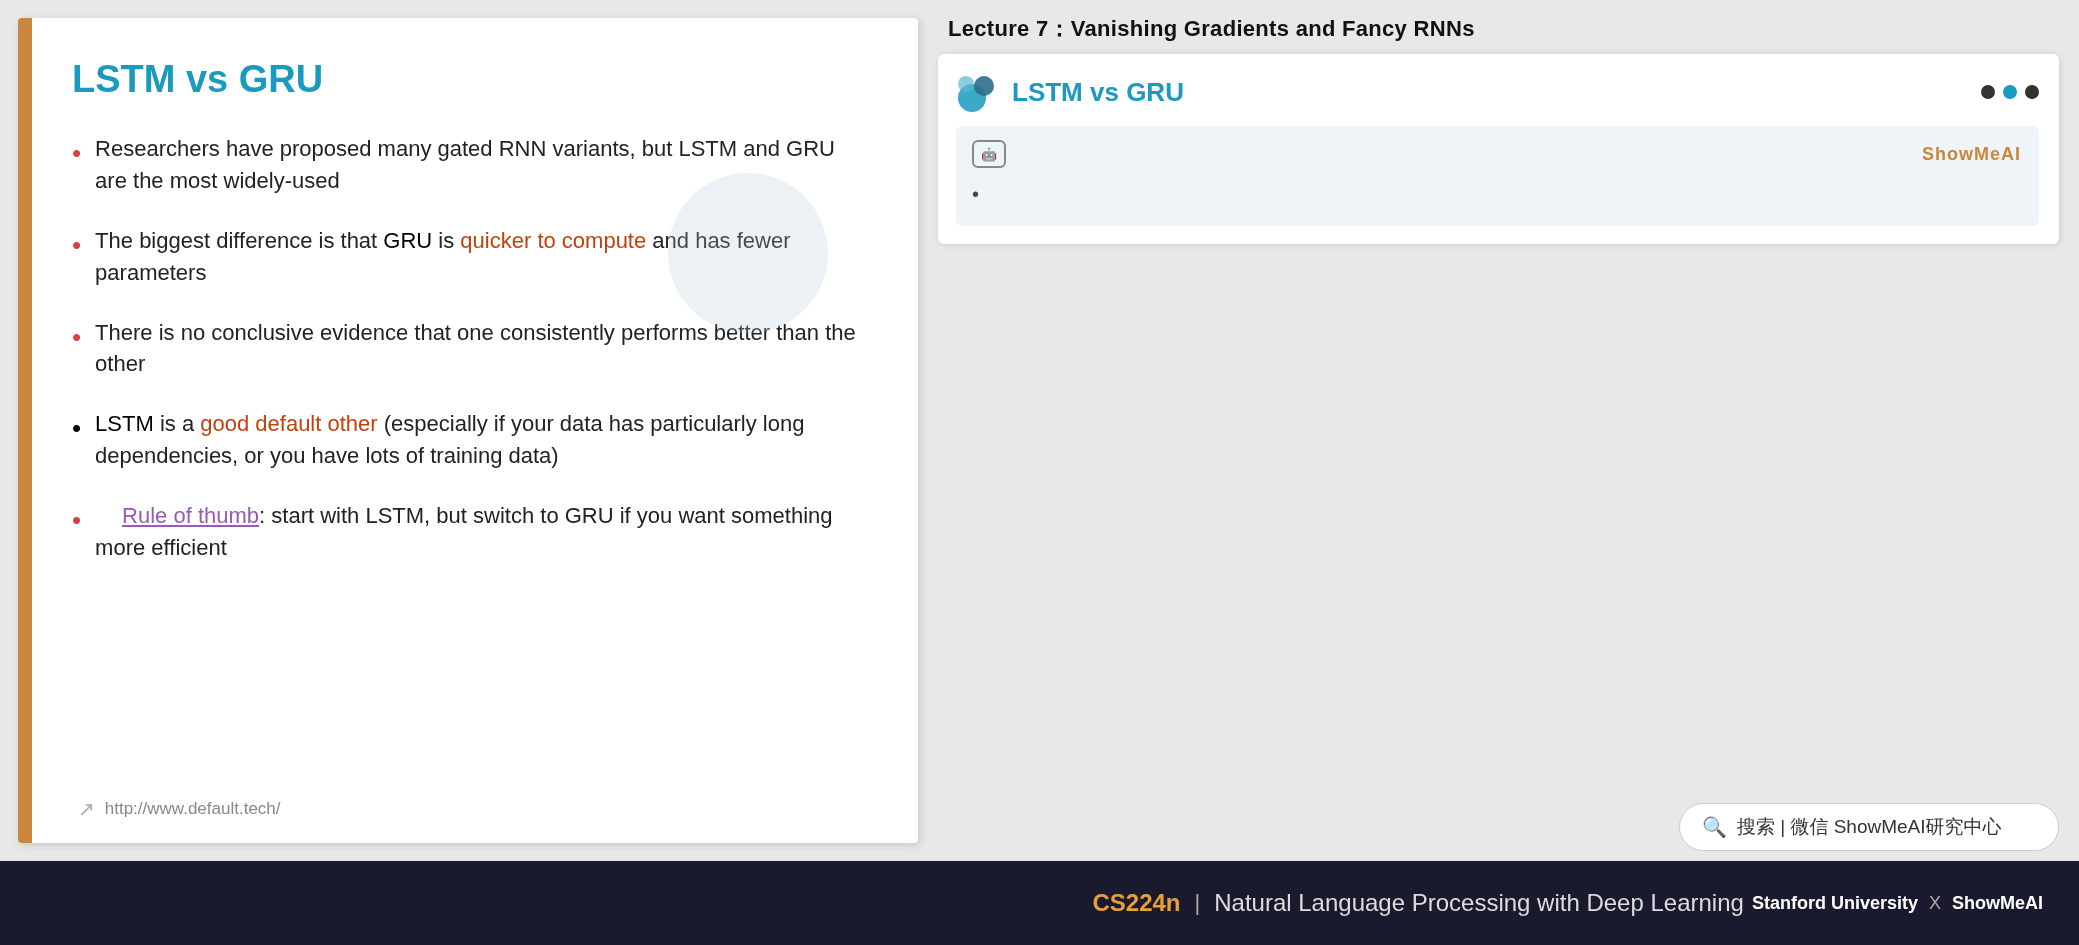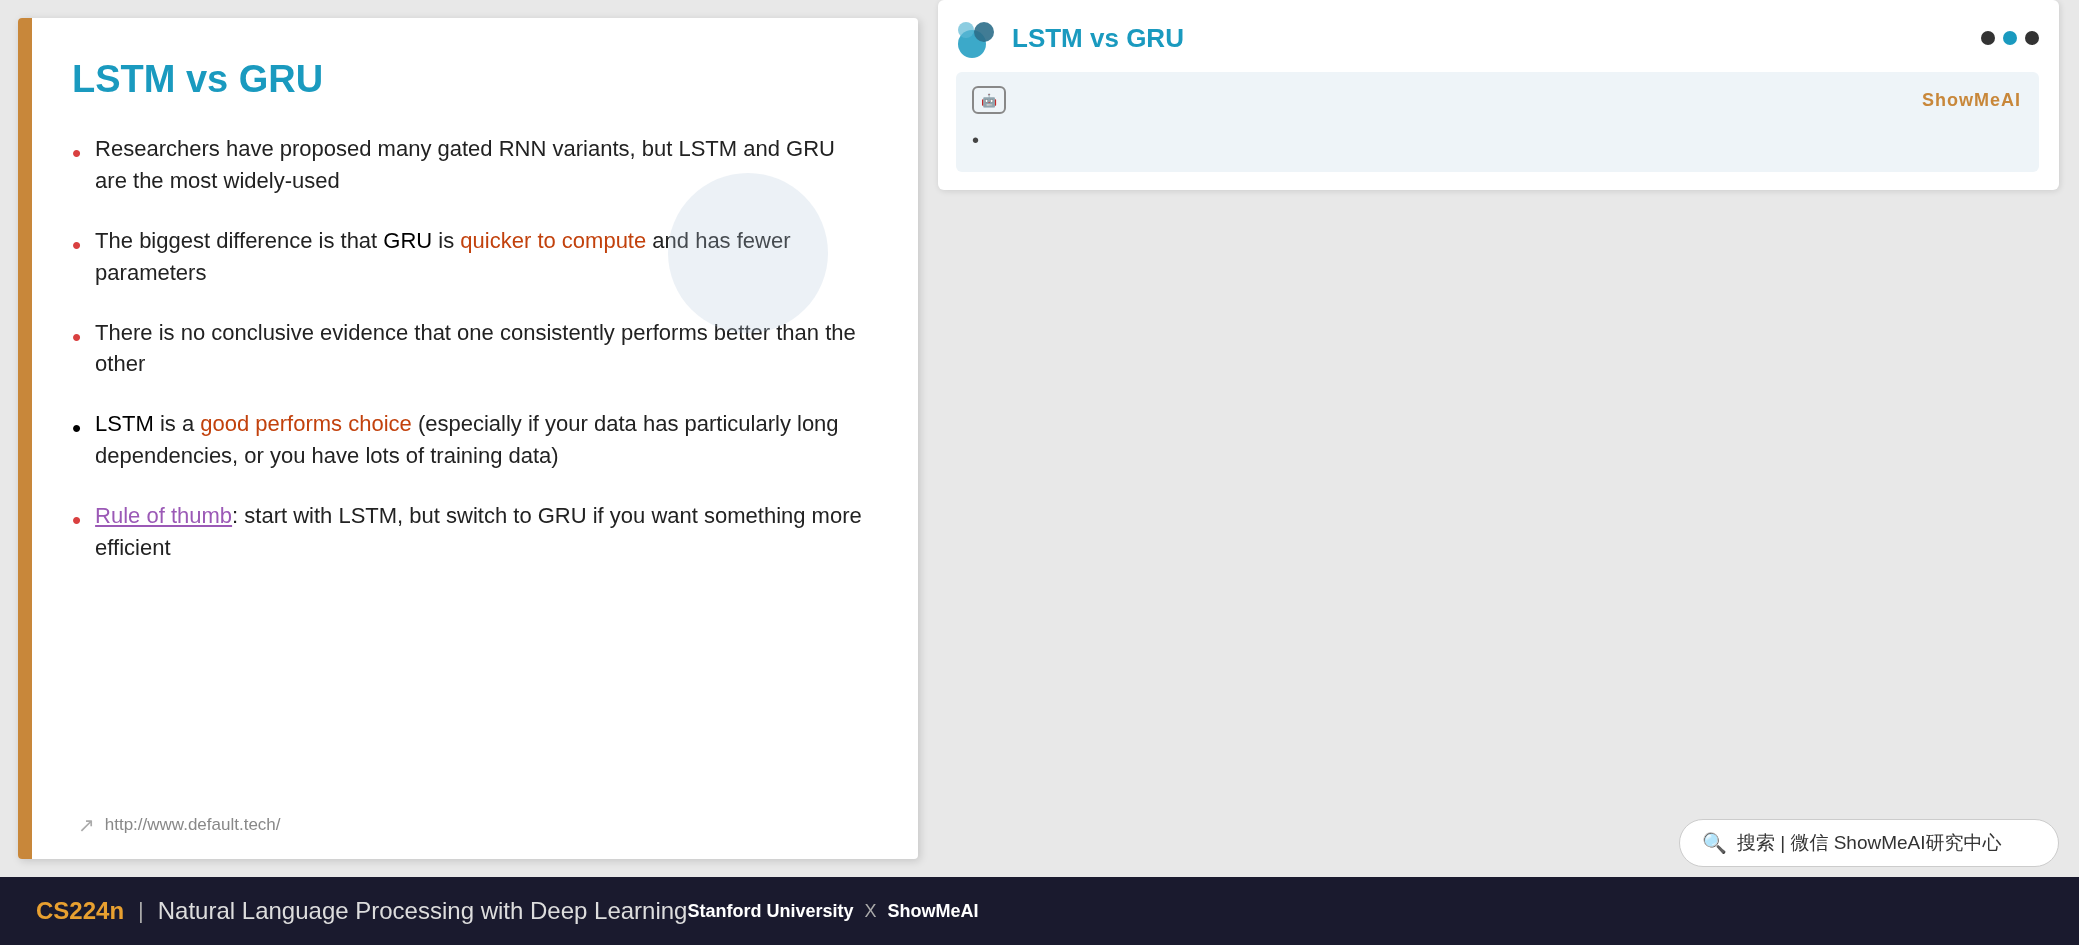--- a/index.html
+++ b/index.html
@@ -67,21 +67,21 @@
 
     .bullet-dot {
       color: #d94040;
       font-size: 26px;
       margin-top: 2px;
       flex-shrink: 0;
     }
 
     .text-red { color: #000000; }
     .text-purple { color: #c2410c; }
-    .text-purple-link { color: #9b59b6; text-decoration: underline; }
+    .text-purple-link { color: #9b59b6; text-decoration: underline; margin-left: 27px; }
 
     .slide-footer {
       position: absolute;
       bottom: 22px;
       left: 60px;
       display: flex;
       align-items: center;
       gap: 10px;
       color: #888;
       font-size: 17px;
@@ -239,27 +239,28 @@
       min-width: 380px;
     }
 
     .search-icon-char {
       font-size: 20px;
       color: #666;
     }
 
     
     .bottom-bar {
-      height: 68px;
+      height: 84px;
       background: #1a1a2e;
       display: flex;
       align-items: center;
-      justify-content: flex-start;
+      justify-content: flex-end;
       padding: 0 36px;
       flex-shrink: 0;
+      gap: 8px;
     }
 
     .bottom-left {
       display: flex;
       align-items: center;
       gap: 0;
       font-size: 22px;
       color: white;
     }
 
@@ -322,40 +323,41 @@
           <span>The biggest difference is that <span class="text-red">GRU</span> is <span class="text-purple">quicker to compute</span> and has fewer parameters</span>
         </li>
 
         <li class="bullet-item">
           <span class="bullet-dot">•</span>
           <span>There is no conclusive evidence that one consistently performs better than the other</span>
         </li>
 
         <li class="bullet-item">
           <span class="bullet-dot text-red">•</span>
-          <span><span class="text-red">LSTM</span> is a <span class="text-purple">good performs choice</span> (especially if your data has particularly long dependencies, or you have lots of training data)</span>
+          <span><span class="text-red">LSTM</span> is a <span class="text-purple">good default other</span> (especially if your data has particularly long dependencies, or you have lots of training data)</span>
         </li>
 
         <li class="bullet-item">
           <span class="bullet-dot">•</span>
           <span><span class="text-purple-link">Rule of thumb</span>: start with LSTM, but switch to GRU if you want something more efficient</span>
         </li>
       </ul>
     </div>
 
     <div class="deco-circle"></div>
 
     <div class="slide-footer">
       <span class="cursor-icon">↗</span>
       <span>http://www.default.tech/</span>
     </div>
   </div>
 
   <div class="right-panel">
 
+    <div class="lecture-header">Lecture 7：Vanishing Gradients and Fancy RNNs</div>
 
     <div class="preview-card">
       <div class="preview-top">
         <div class="preview-logo-area">
 
           <svg class="preview-logo-icon" viewBox="0 0 44 44">
             <circle cx="16" cy="28" r="14" fill="#1a9abf" opacity="0.85"></circle>
             <circle cx="28" cy="16" r="10" fill="#2c6e8a" opacity="0.9"></circle>
             <circle cx="10" cy="14" r="8" fill="#5bb8d4" opacity="0.7"></circle>
           </svg>

